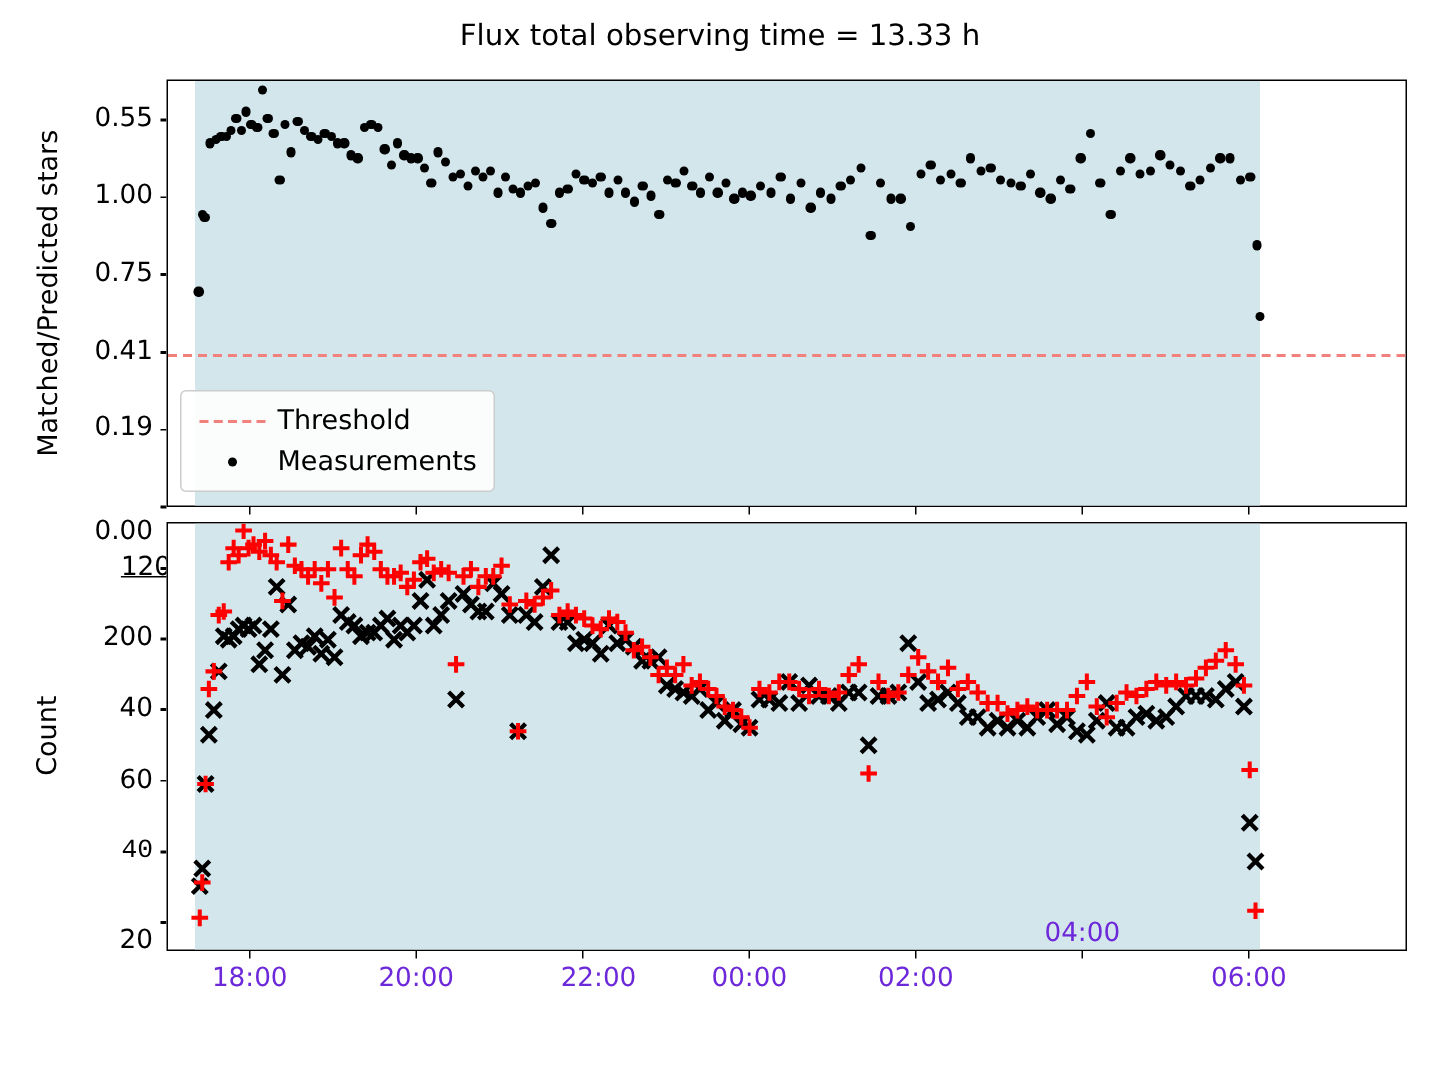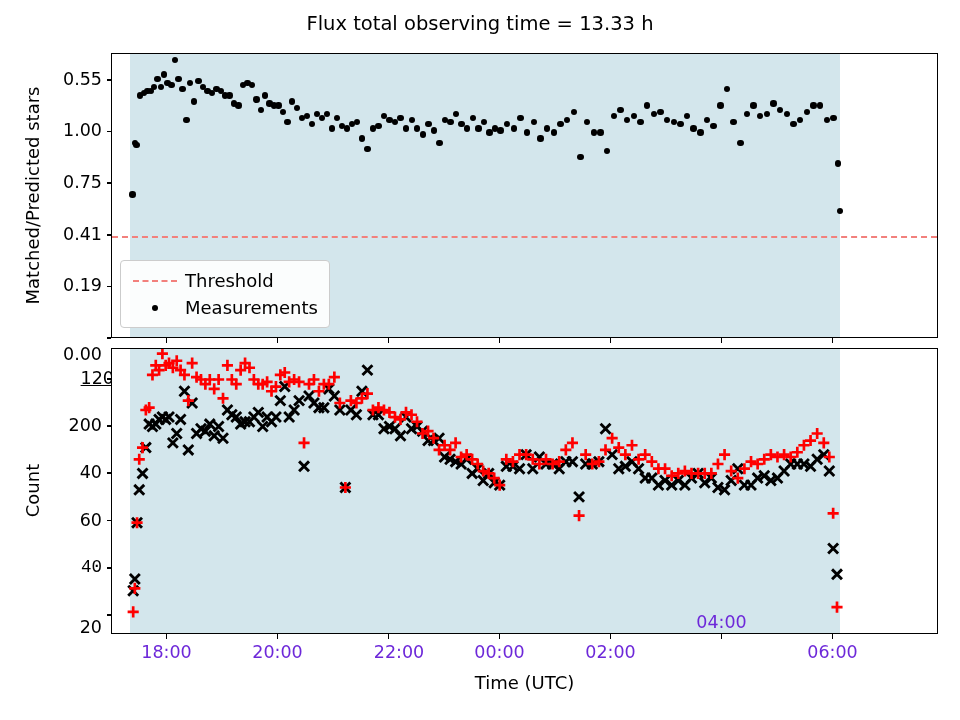--- a/index.html
+++ b/index.html
@@ -635,14 +635,13 @@
       <div class="xtick-lab" style="width: 120px; left: 106.503px; top: 642px;">18:00</div>
       <div class="xtick-lab" style="width: 120px; left: 217.51px; top: 642px;">20:00</div>
       <div class="xtick-lab" style="width: 120px; left: 339px; top: 642px;">22:00</div>
       <div class="xtick-lab" style="width: 120px; left: 439.523px; top: 642px;">00:00</div>
       <div class="xtick-lab" style="width: 120px; left: 550.53px; top: 642px;">02:00</div>
       <div class="xtick-lab" style="width: 120px; left: 661.537px; top: 612px;">04:00</div>
       <div class="xtick-lab" style="width: 120px; left: 772.544px; top: 642px;">06:00</div>
     </div>
 
 
-  <div class="xlabel" id="xlabel" style="left: 111px; width: 827px; top: 672px;">Time (UTC)</div>
 </div>
 
 </body></html>

